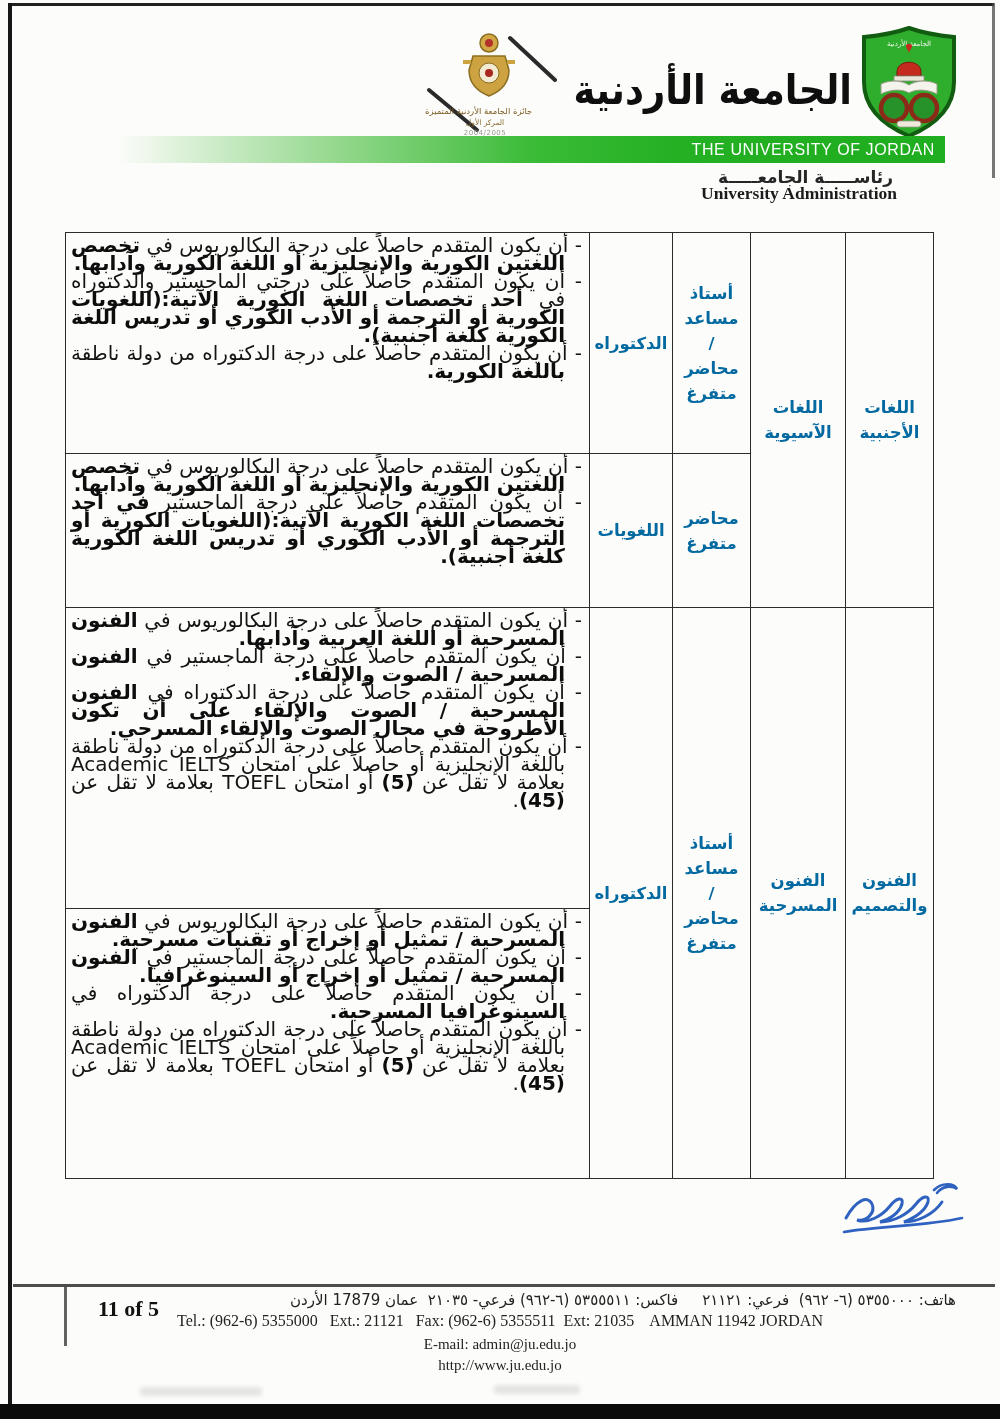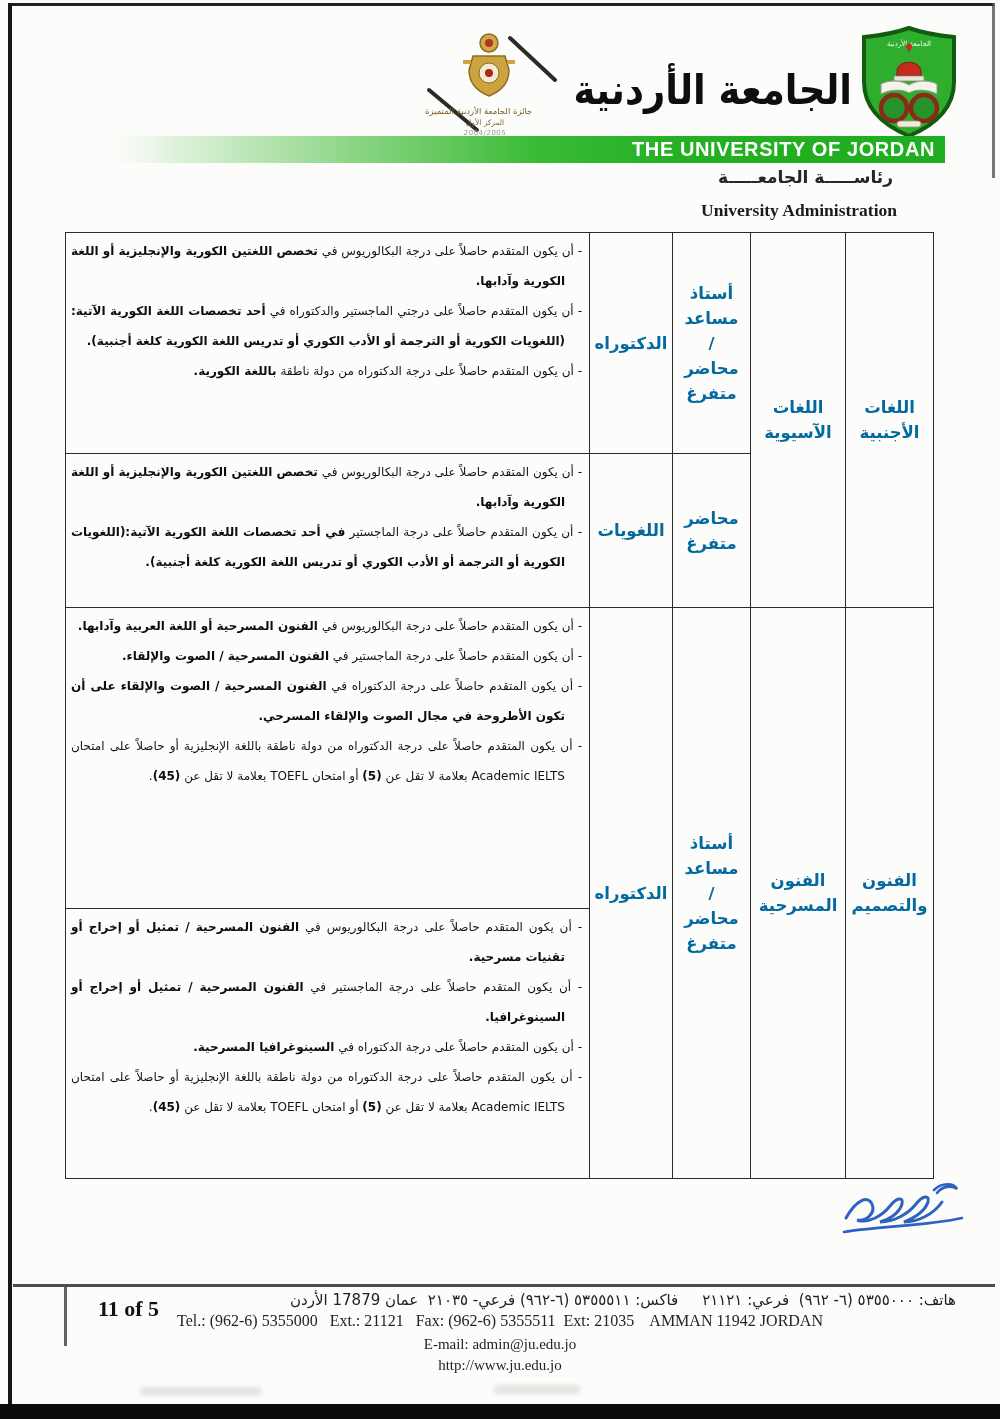--- a/index.html
+++ b/index.html
@@ -29,40 +29,40 @@
     letter-spacing:-1px;transform:scaleY(1.12);
   }
   .shield{position:absolute;left:853px;top:24px;}
   .banner{
     position:absolute;left:118px;top:136px;width:827px;height:27px;box-sizing:border-box;
     background:linear-gradient(90deg, rgba(210,240,206,0) 0%, rgba(178,226,172,.5) 9%,
       #8ed687 28%, #3bbb37 50%, #23b023 68%, #1fae1f 100%);
     display:flex;align-items:center;justify-content:flex-end;padding-right:10px;
   }
   .banner span{
-    color:#ffffff;font-weight:700;font-size:20px;letter-spacing:.6px;
+    color:#ffffff;font-weight:400;font-size:16px;letter-spacing:.6px;
     font-family:"Liberation Sans",sans-serif;white-space:nowrap;
   }
   .admin-ar{position:absolute;right:107px;top:167px;direction:rtl;font-size:17px;font-weight:700;color:#262626;}
-  .admin-en{position:absolute;right:103px;top:200px;font-size:17.5px;font-weight:700;color:#1b1b1b;font-family:"Liberation Serif",serif;}
+  .admin-en{position:absolute;right:103px;top:183px;font-size:17.5px;font-weight:700;color:#1b1b1b;font-family:"Liberation Serif",serif;}
 
   
   .req-table{
     position:absolute;left:65px;top:232px;width:868px;
     border-collapse:collapse;table-layout:fixed;direction:rtl;
   }
   .req-table td{border:1.7px solid #2b2b2b;box-sizing:border-box;}
   .label-cell{
     text-align:center;vertical-align:middle;font-weight:700;
     font-size:16.5px;line-height:25px;padding:2px;direction:rtl;color:#0369a1;
   }
   .pre{white-space:pre-line;}
   .req-cell{
     vertical-align:top;padding:3px 7px 3px 5px;direction:rtl;
-    font-size:12px;line-height:30px;text-align:justify;overflow:hidden;color:#141414;
+    font-size:20px;line-height:18px;text-align:justify;overflow:hidden;color:#141414;
   }
   .bullet{padding-right:17px;text-indent:-17px;}
   .bullet b{font-weight:700;color:#0d0d0d;}
 
   
   .signature{position:absolute;left:836px;top:1178px;}
 
   
   .footer-rule{position:absolute;left:13px;top:1284px;width:982px;height:3px;background:#4d4d4d;}
   .contact-ar{

